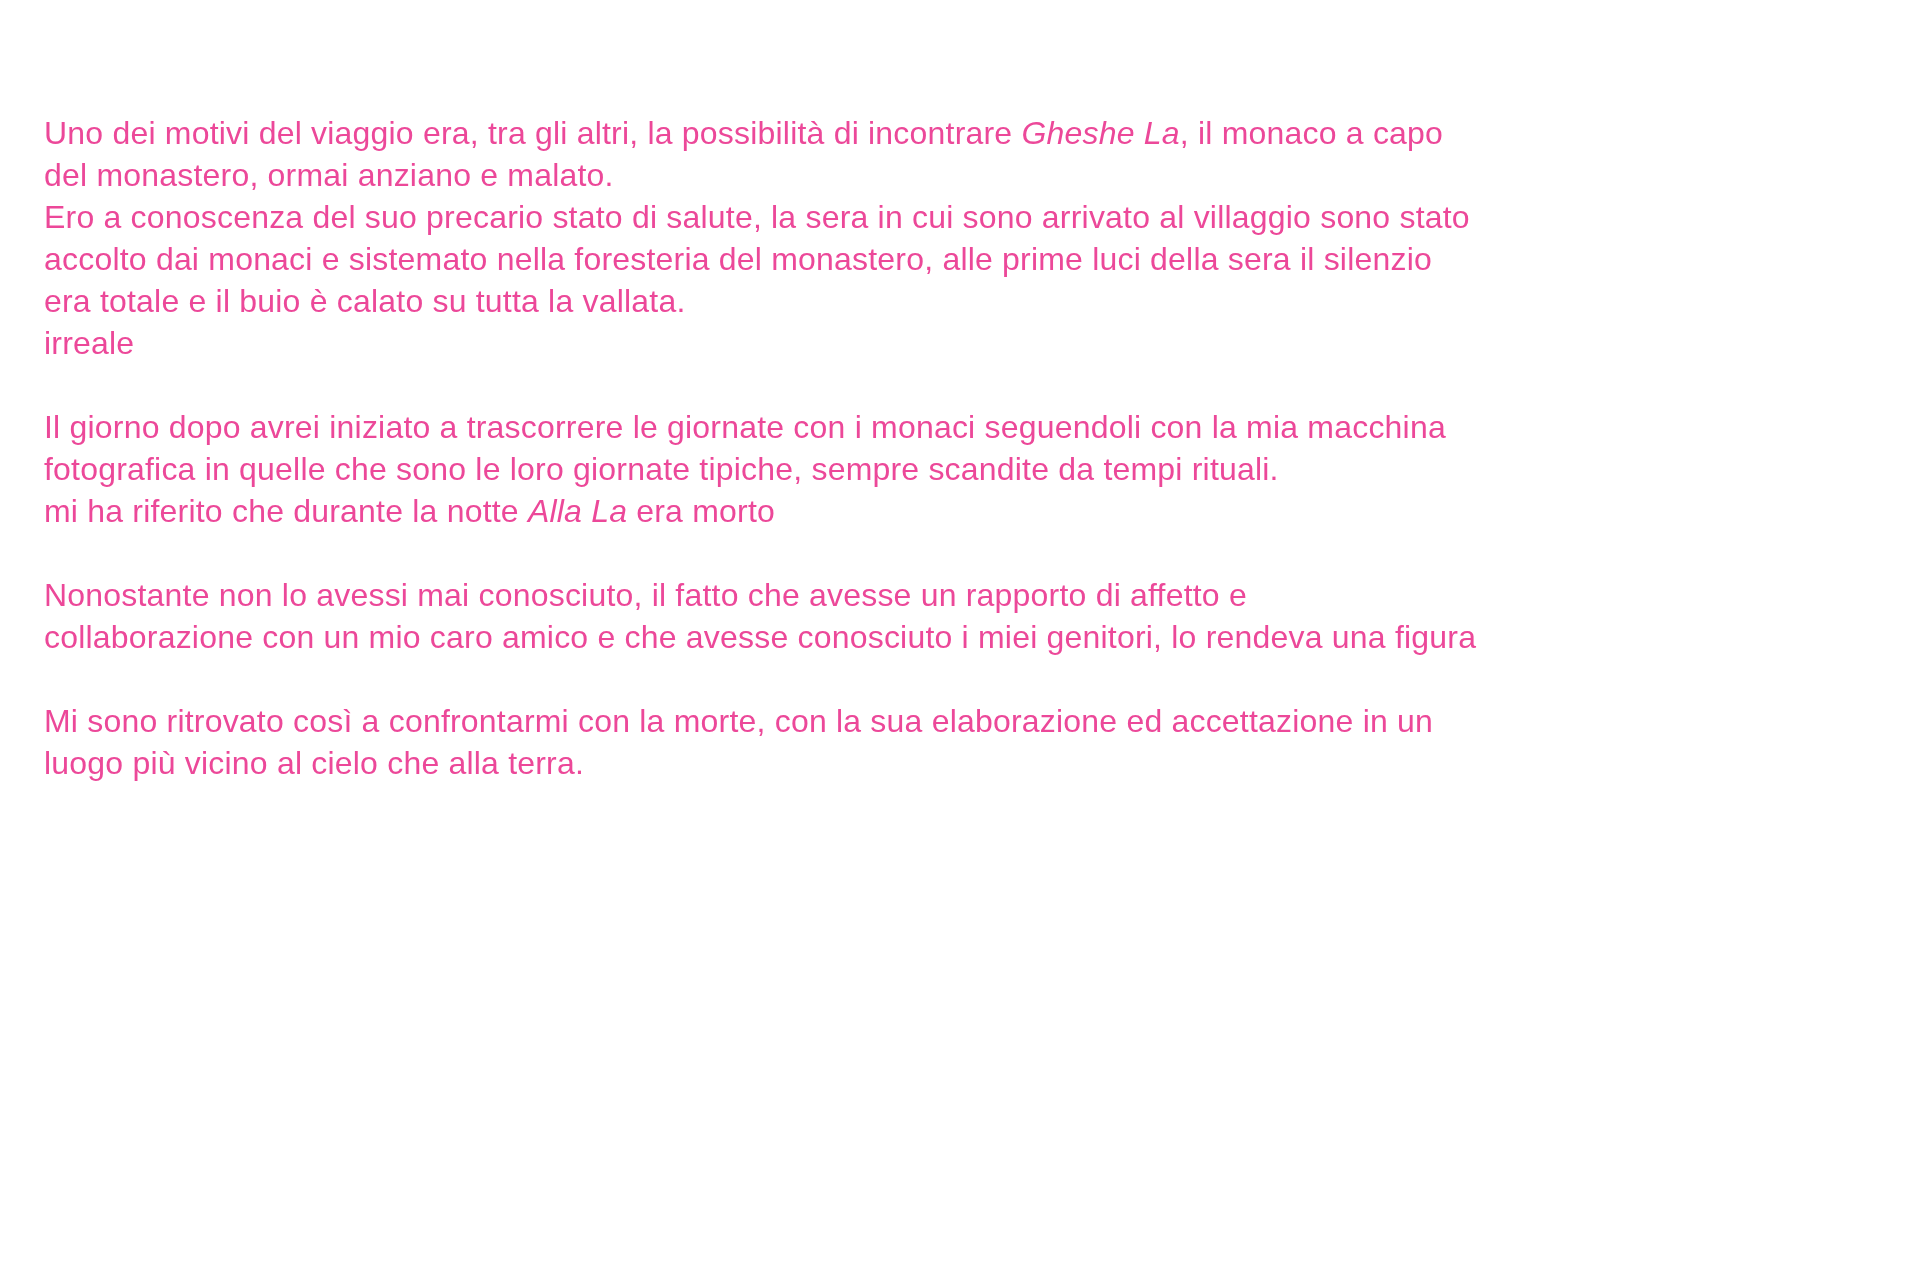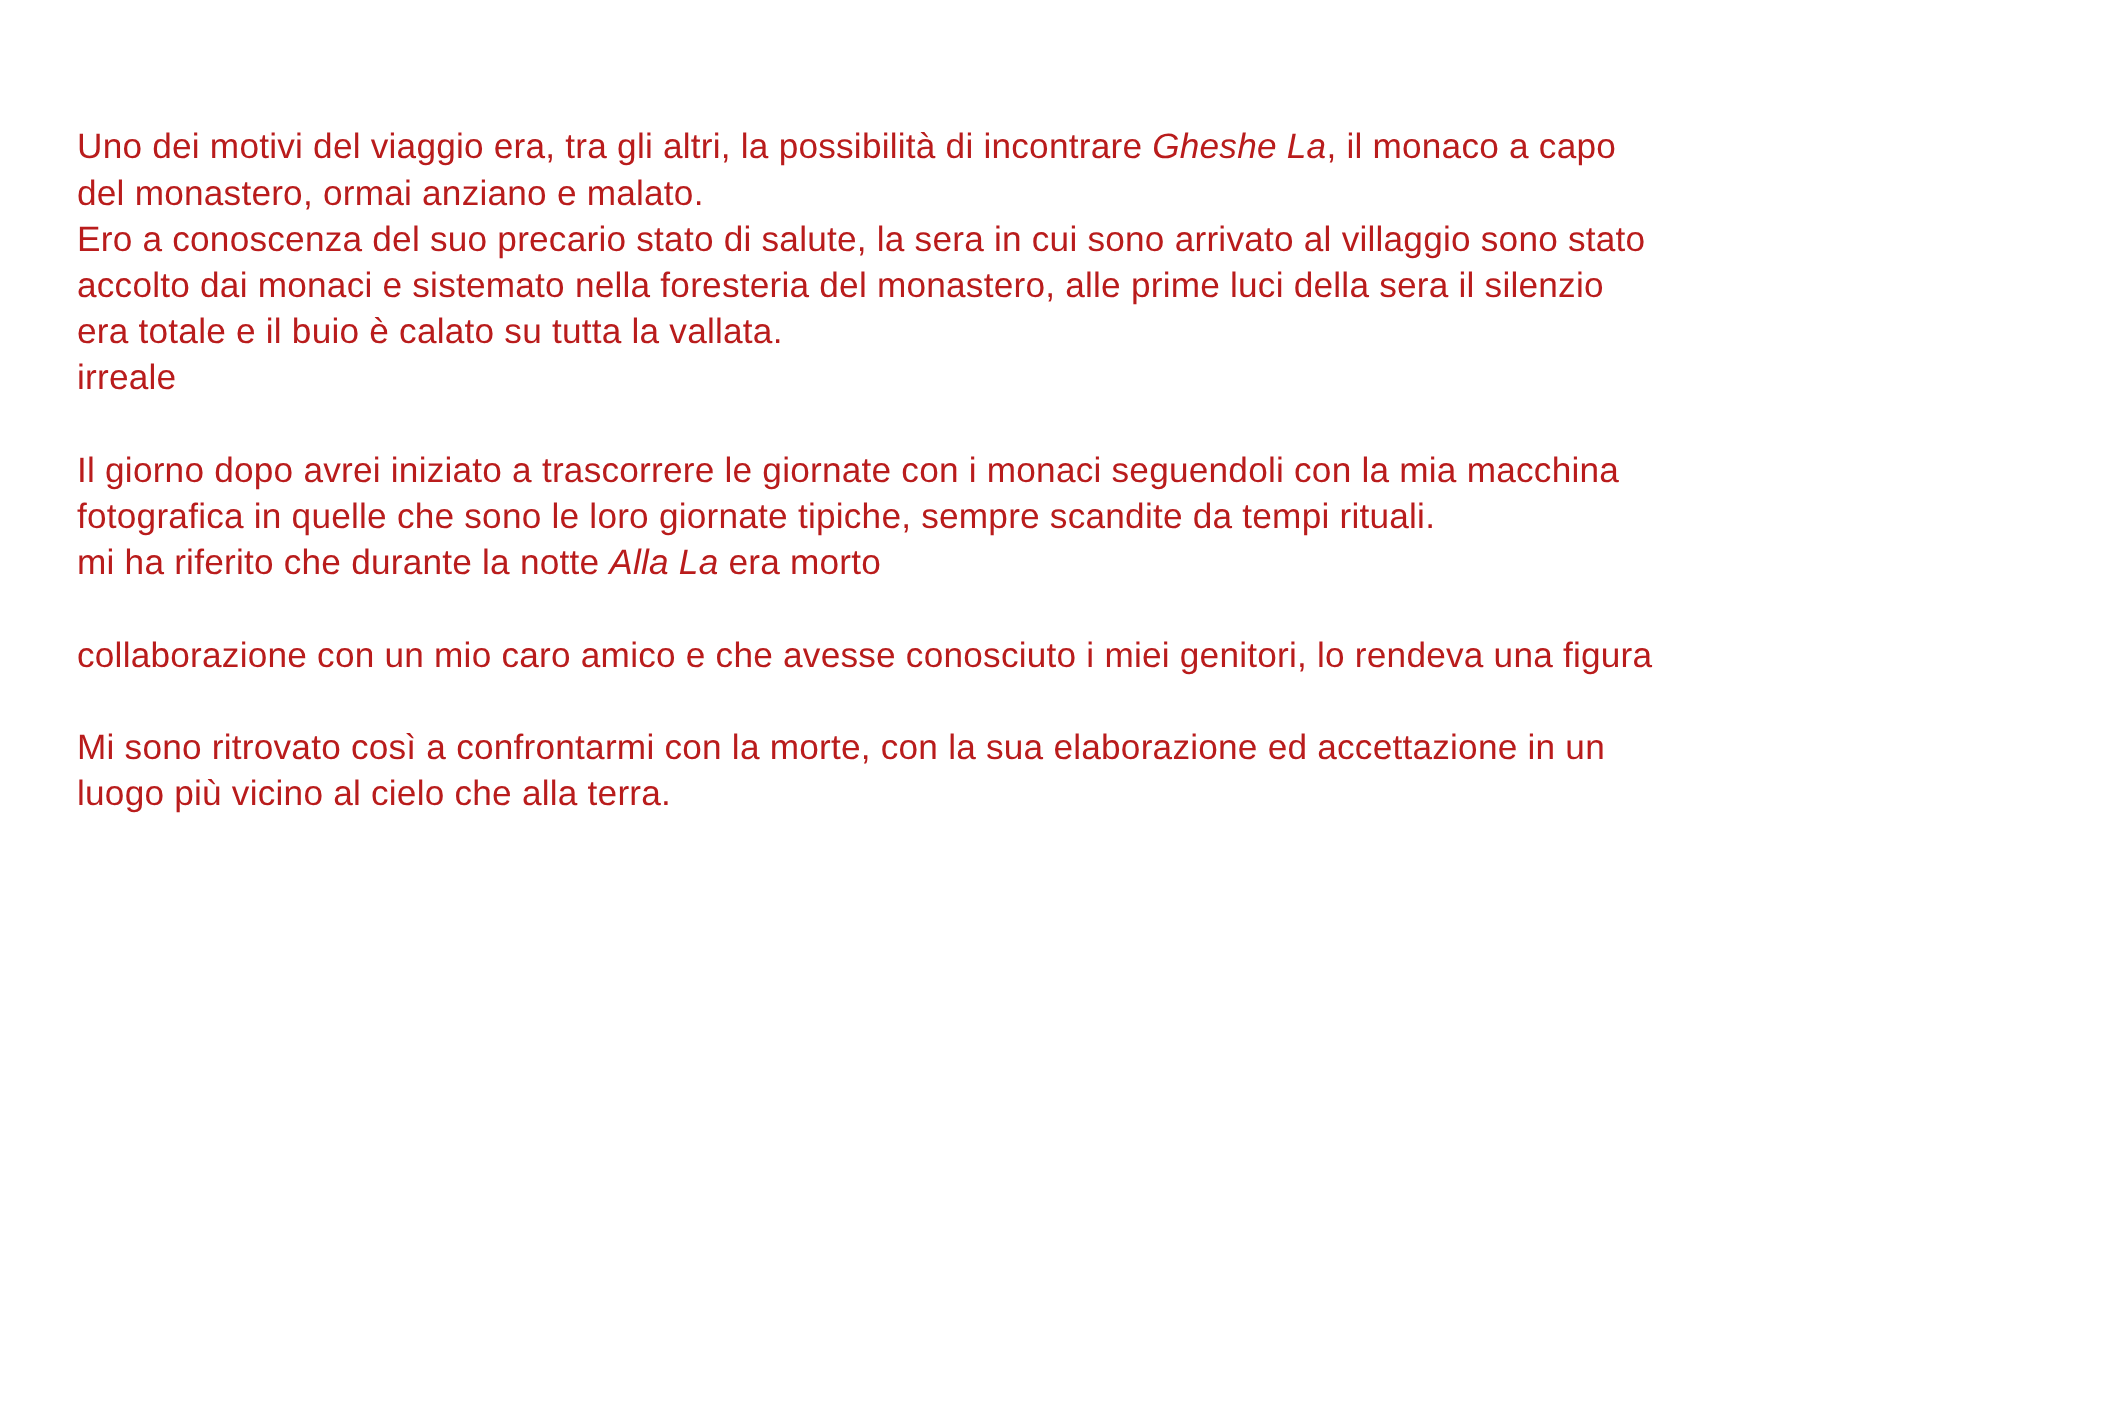--- a/index.html
+++ b/index.html
@@ -31,35 +31,36 @@
     white-space: nowrap;
   }
   .line em {
     font-style: italic;
   }
 </style>
 </head>
 <body>
 
 <div class="page">
-  <div class="doc" style="color: #b91c1c; margin-left: 26px;">
+  <div class="doc" style="color: #ec4899;">
       <div class="paragraph">
         <div class="line"><span>Uno dei motivi del viaggio era, tra gli altri, la possibilità di incontrare </span><em>Gheshe La</em><span>, il monaco a capo</span></div>
         <div class="line"><span>del monastero, ormai anziano e malato.</span></div>
         <div class="line"><span>Ero a conoscenza del suo precario stato di salute, la sera in cui sono arrivato al villaggio sono stato</span></div>
         <div class="line"><span>accolto dai monaci e sistemato nella foresteria del monastero, alle prime luci della sera il silenzio</span></div>
         <div class="line"><span>era totale e il buio è calato su tutta la vallata.</span></div>
         <div class="line"><span>irreale</span></div>
       </div>
       <div class="paragraph">
         <div class="line"><span>Il giorno dopo avrei iniziato a trascorrere le giornate con i monaci seguendoli con la mia macchina</span></div>
         <div class="line"><span>fotografica in quelle che sono le loro giornate tipiche, sempre scandite da tempi rituali.</span></div>
         <div class="line"><span>mi ha riferito che durante la notte </span><em>Alla La</em><span> era morto</span></div>
       </div>
       <div class="paragraph">
+        <div class="line"><span>Nonostante non lo avessi mai conosciuto, il fatto che avesse un rapporto di affetto e</span></div>
         <div class="line"><span>collaborazione con un mio caro amico e che avesse conosciuto i miei genitori, lo rendeva una figura</span></div>
       </div>
       <div class="paragraph">
         <div class="line"><span>Mi sono ritrovato così a confrontarmi con la morte, con la sua elaborazione ed accettazione in un</span></div>
         <div class="line"><span>luogo più vicino al cielo che alla terra.</span></div>
       </div>
     </div>
 </div>
 
 </body></html>

